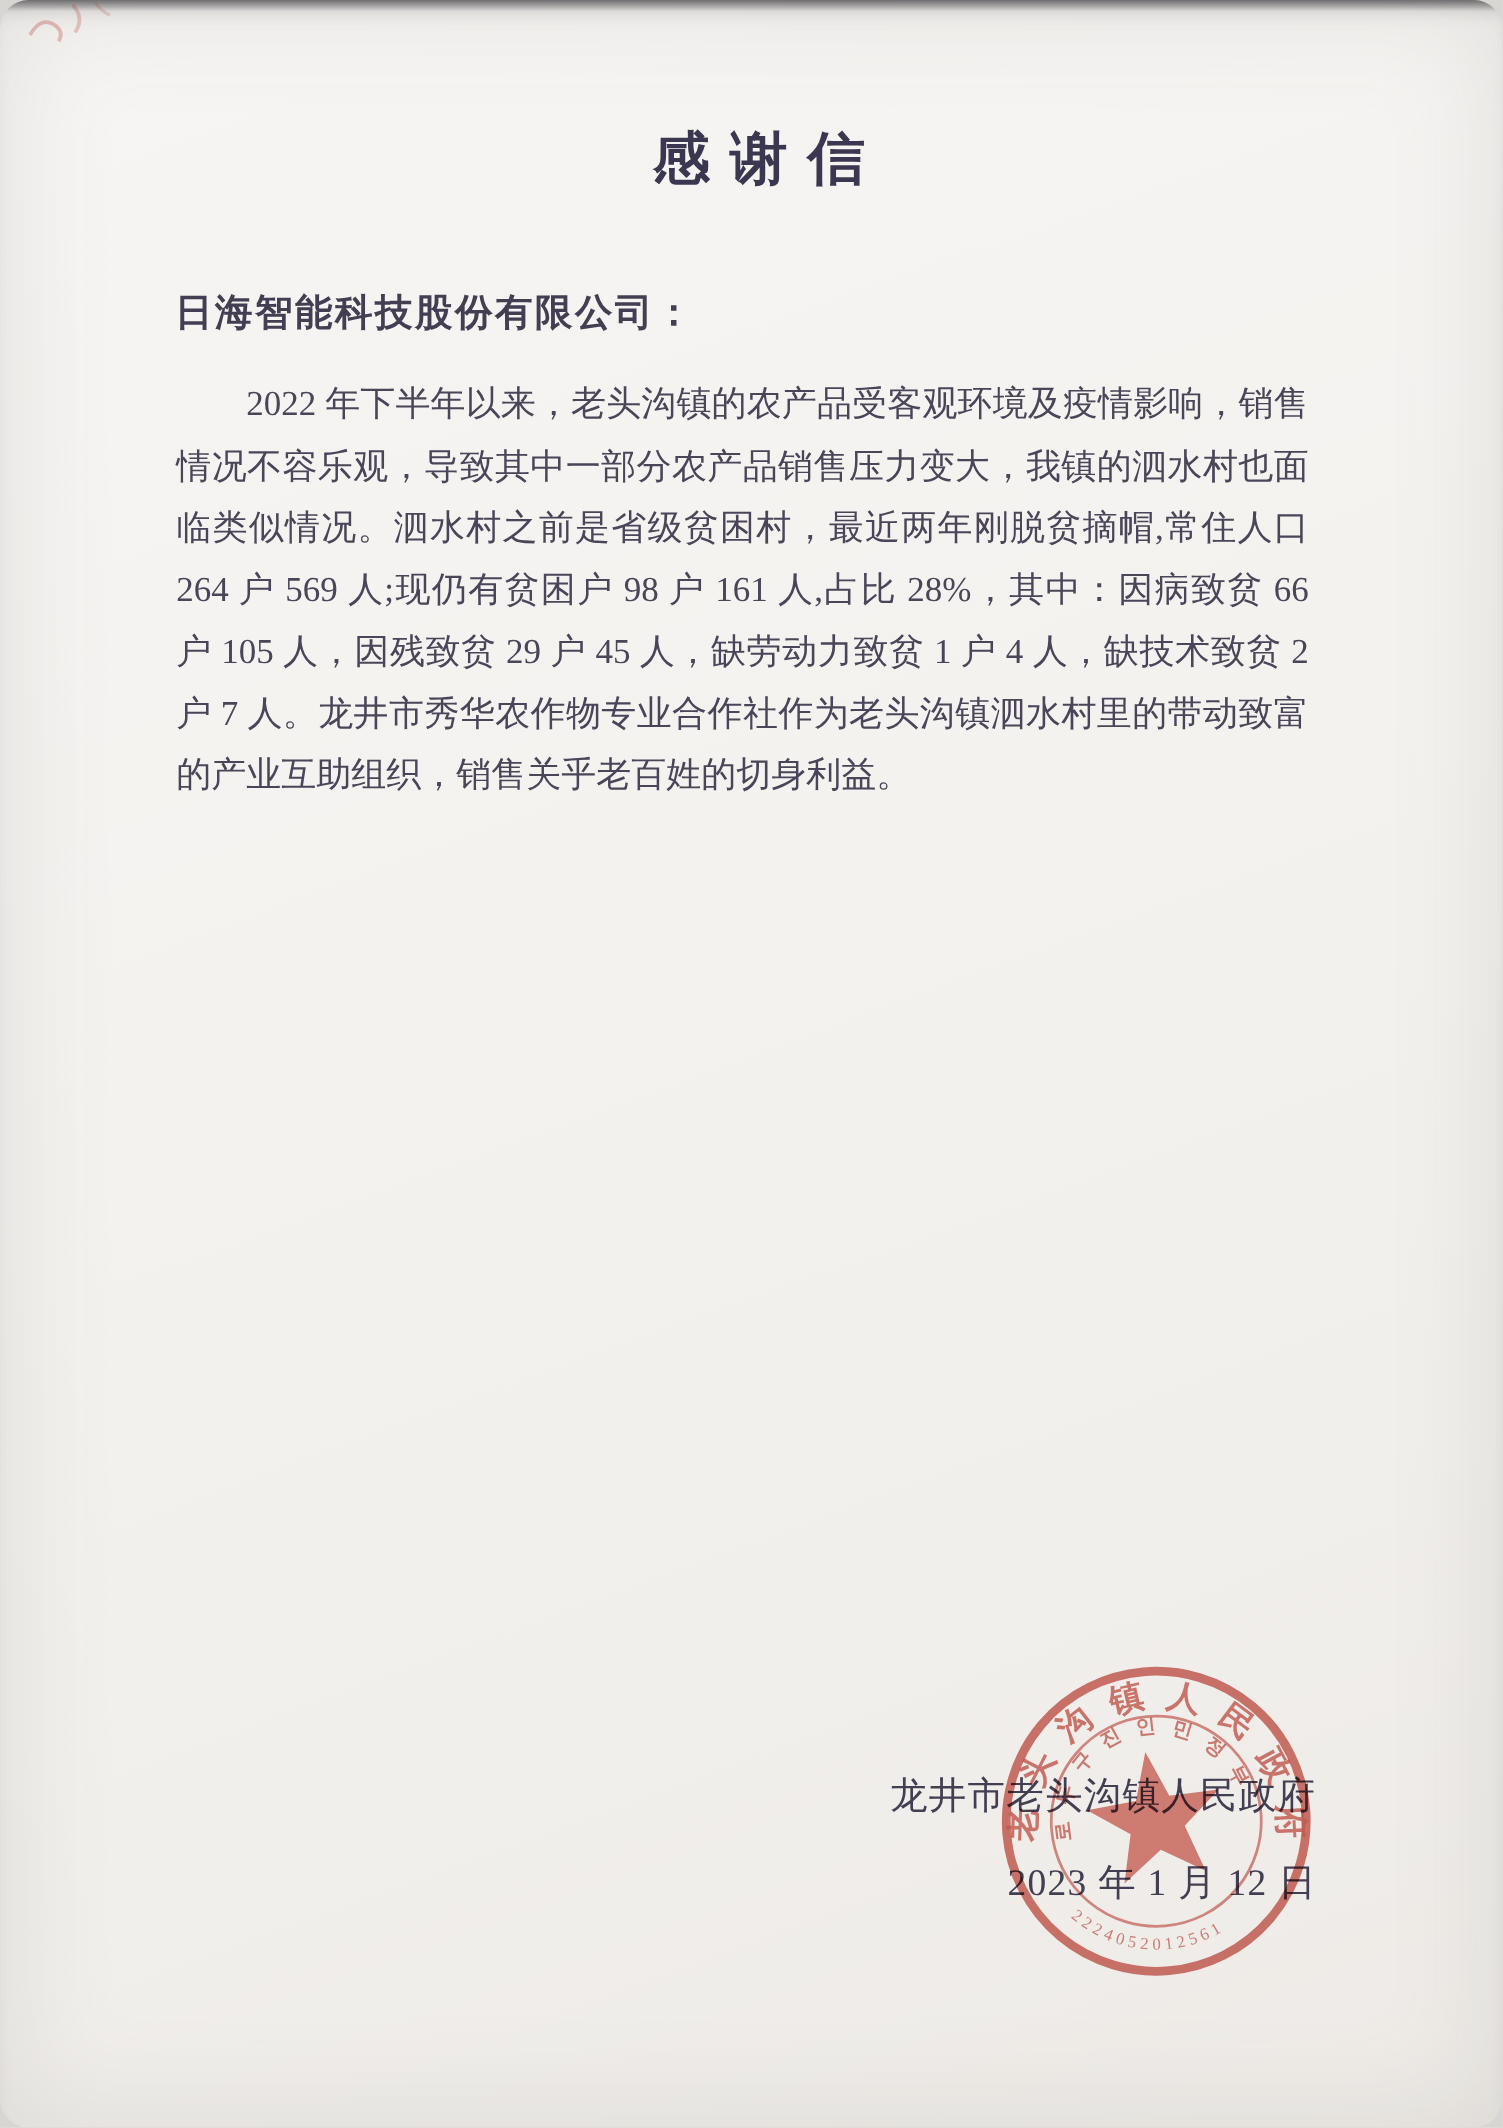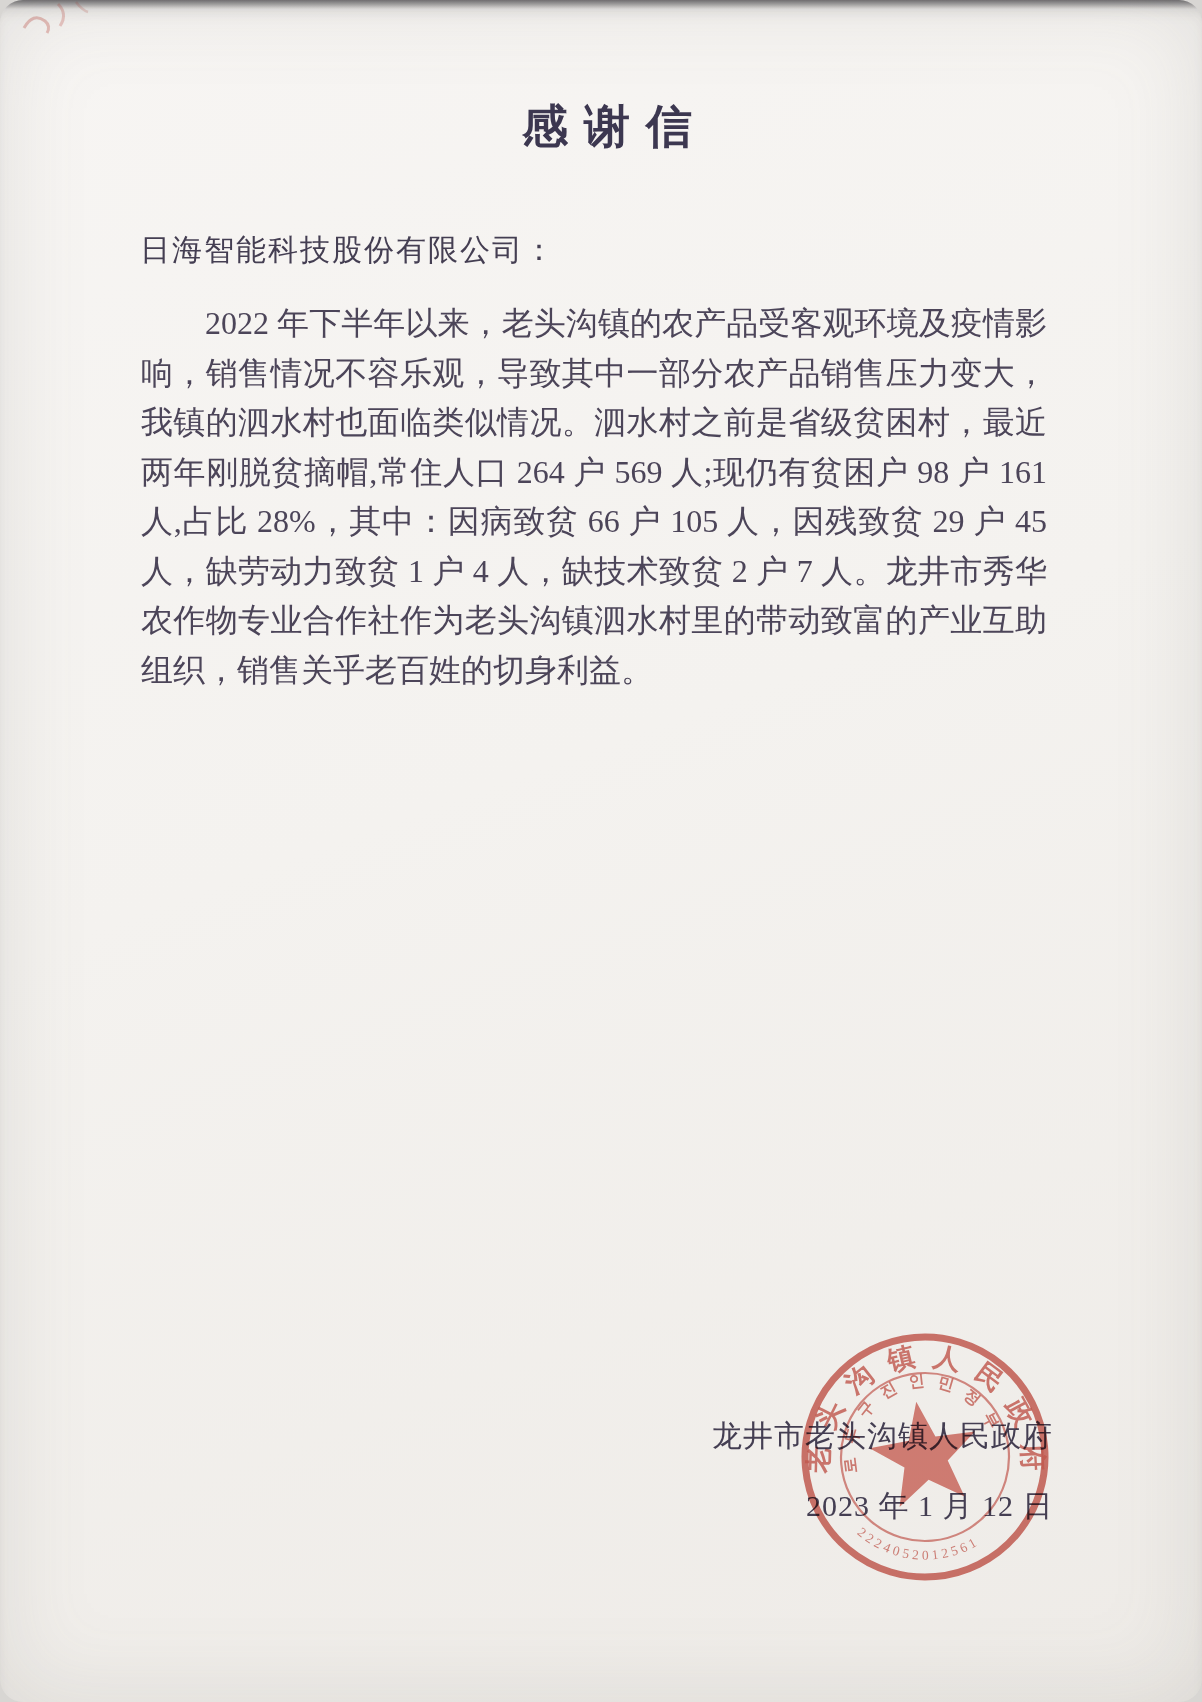--- a/index.html
+++ b/index.html
@@ -24,26 +24,26 @@
   }
   .corner-marks { position:absolute; left:10px; top:0; opacity:.6; }
   .title {
     position:absolute; top:96px; left:0; width:100%;
     text-align:center; text-indent:28px;
     font-size:46px; font-weight:700; letter-spacing:16px;
     color:#3c3750;
   }
   .addressee {
     position:absolute; top:230px; left:140px;
-    font-size:30px; font-weight:400; letter-spacing:2px;
+    font-size:30px; font-weight:700; letter-spacing:2px;
     color:#443e52;
   }
   .body {
     position:absolute; top:299px; left:141px; width:906px;
-    font-size:32px; line-height:49.5px;
+    font-size:28px; line-height:49.5px;
     text-align:justify; color:#4c4559;
   }
   .body p { margin:0; text-indent:2em; }
   .signature {
     position:absolute; top:1416px; left:712px;
     font-size:30px; letter-spacing:1px; color:#443e52;
   }
   .date {
     position:absolute; top:1486px; left:806px;
     font-size:30px; letter-spacing:1px; color:#443e52;

